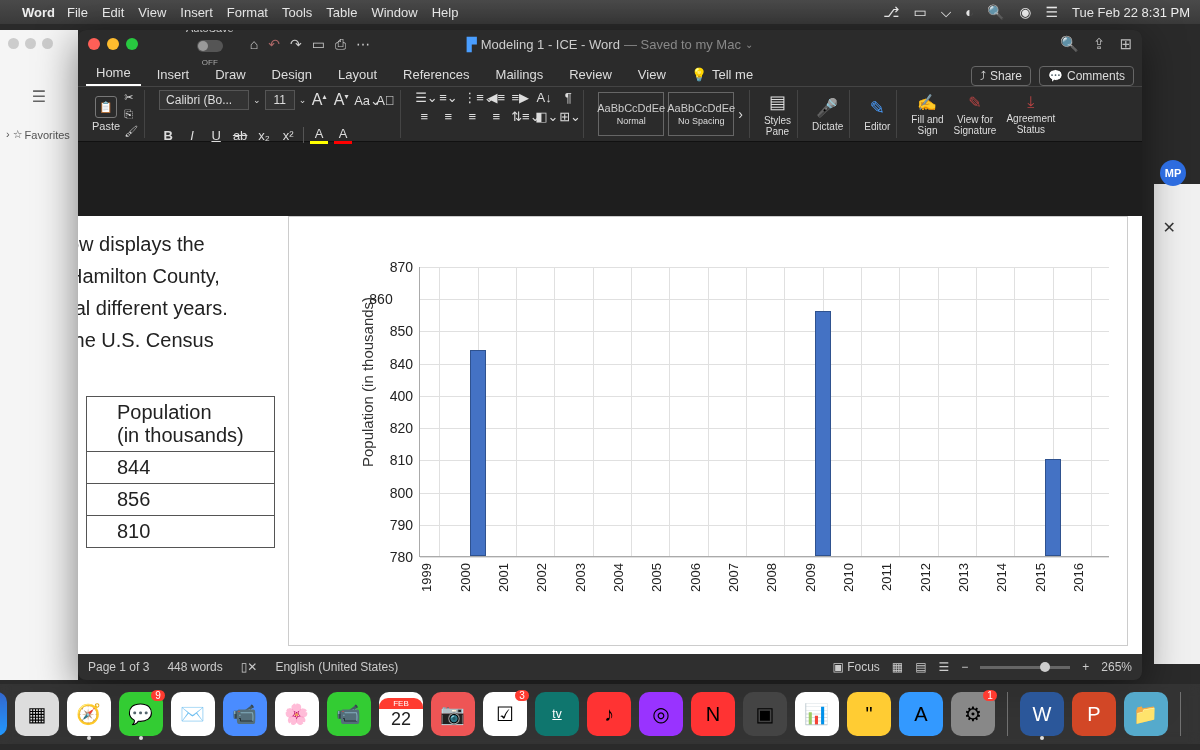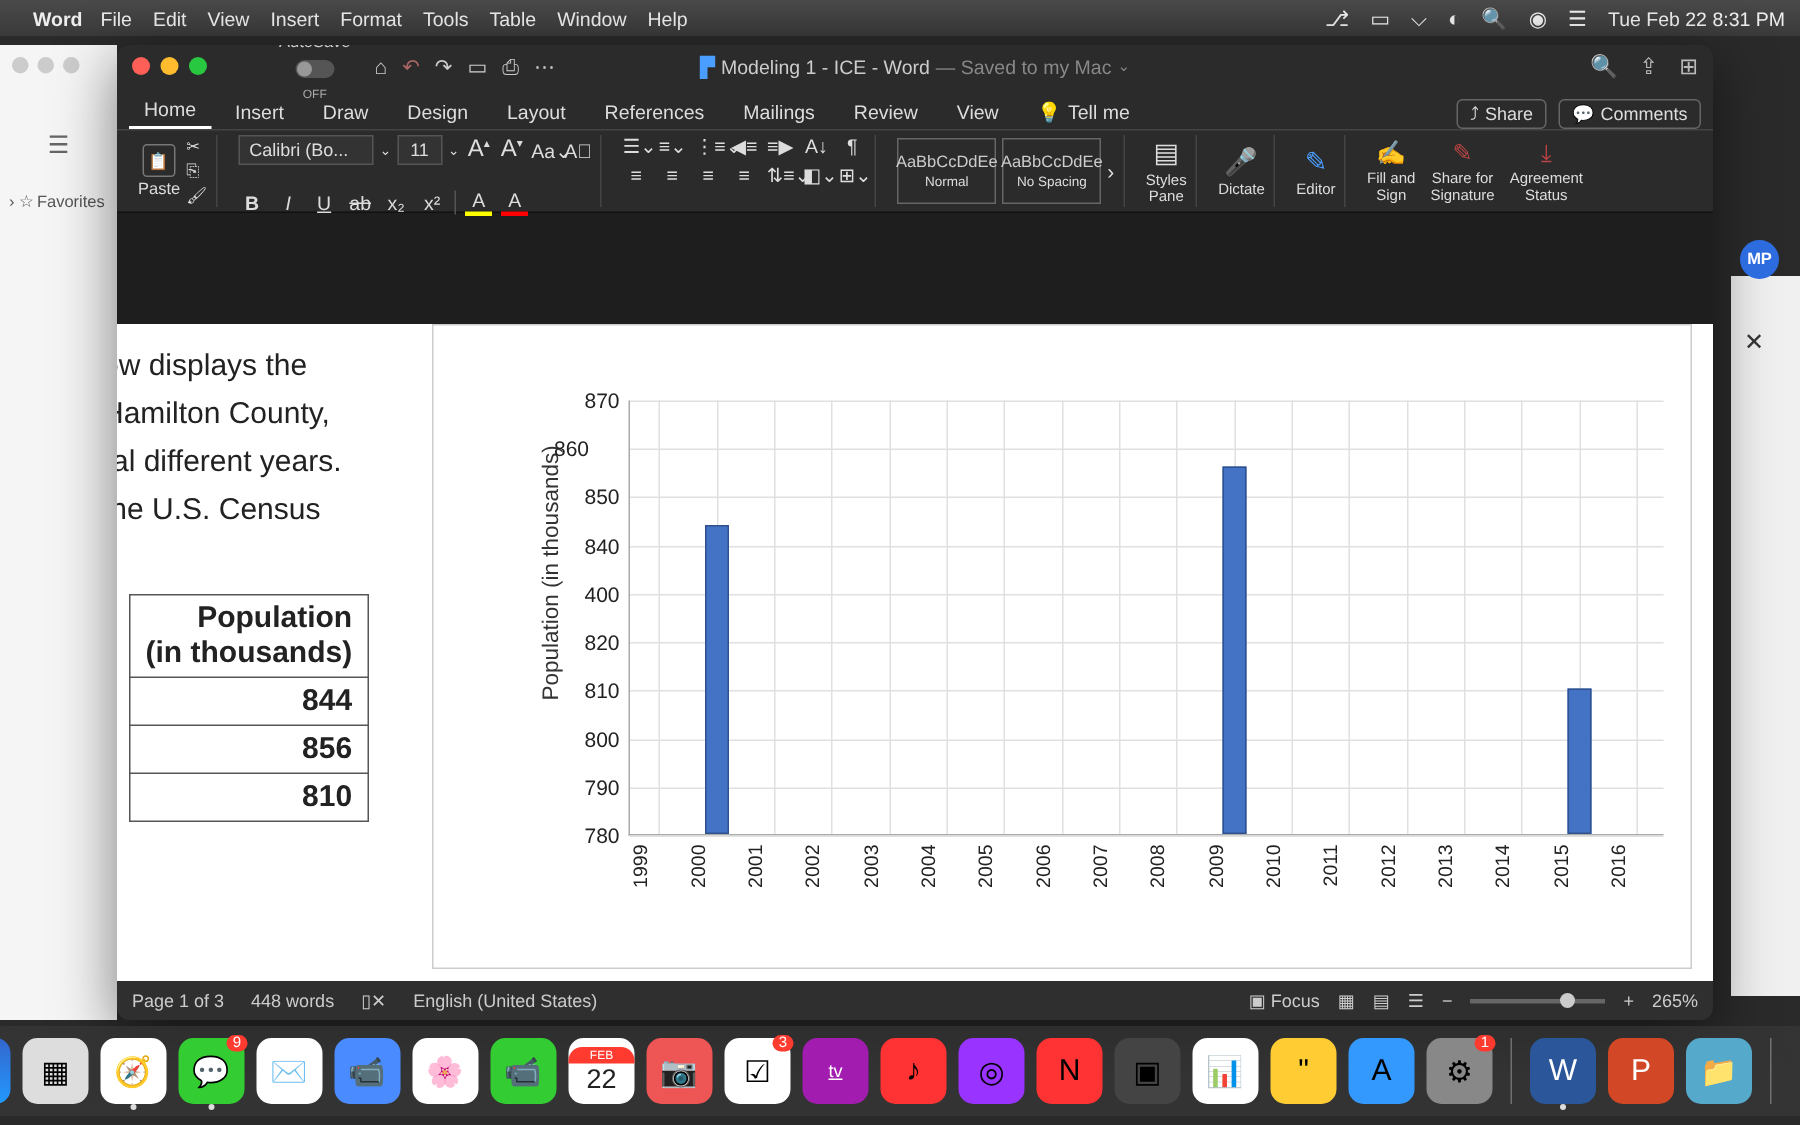--- a/index.html
+++ b/index.html
@@ -55,21 +55,21 @@
 .browser-sliver .dots { display:flex; gap:6px; padding:8px; }
 .browser-sliver .dots .d{width:11px;height:11px;border-radius:50%;background:#ccc;}
 .sidebar-ic { display:flex; justify-content:center; padding:30px 0; color:#666; font-size:16px;}
 .fav { position:absolute; left:6px; top:128px; font-size:11px; color:#555; display:flex; align-items:center; gap:2px;}
 
 
 .docarea { position:absolute; top:140px; left:0; right:0; bottom:26px; background:#1e1e1e; overflow:hidden; }
 .page { position:absolute; left:-10px; top:46px; width:1090px; height:460px; background:#fff; }
 .doc-text { position:absolute; left:0px; top:12px; width:210px; font-size:20px; color:#222; line-height:1.6; }
 .pop-table { position:absolute; left:18px; top:180px; border-collapse:collapse; font-size:20px; color:#222; }
-.pop-table td { border:1px solid #555; padding:4px 10px; text-align:right;font-weight:bold; }
+.pop-table td { border:1px solid #555; padding:4px 30px; text-align:left; }
 .chart-box { position:absolute; left:220px; top:0px; width:840px; height:430px; border:1px solid #ccc; }
 .chart-title { text-align:center; font-size:22px; color:#333; padding:14px 0 4px; }
 .chart-body { position:absolute; left:60px; top:50px; width:760px; height:330px; }
 .ylabel { position:absolute; left:10px; top:200px; transform:rotate(-90deg); transform-origin:left top; font-size:15px; color:#333; white-space:nowrap;}
 .ytick { position:absolute; right:700px; font-size:14px; color:#222; text-align:right; transform:translateY(-50%); }
 .plot { position:absolute; left:70px; top:0; width:690px; height:290px; border-left:1px solid #aaa; border-bottom:1px solid #aaa; }
 .plot .grid-h { position:absolute; left:0; right:0; height:1px; background:#e0e0e0; }
 .plot .grid-v { position:absolute; top:0; bottom:0; width:1px; background:#e0e0e0; }
 .bar { position:absolute; bottom:0; width:16px; background:#4472c4; border:1px solid #2f528f; }
 .xtick { position:absolute; bottom:-4px; font-size:13px; color:#222; transform:rotate(-90deg) translate(-100%,-50%); transform-origin:left top; }
@@ -275,21 +275,21 @@
         </div>
       </div>
     <div class="rgroup noborder" style="gap:10px;">
       <div class="rvert">
           <span style="font-size:16px;color:#b44;">✍</span>
           <span style="white-space:pre;text-align:center;">Fill and
 Sign</span>
         </div>
       <div class="rvert">
           <span style="font-size:16px;color:#b44;">✎</span>
-          <span style="white-space:pre;text-align:center;">Share for
+          <span style="white-space:pre;text-align:center;">View for
 Signature</span>
         </div>
       <div class="rvert">
           <span style="font-size:16px;color:#b44;">⤓</span>
           <span style="white-space:pre;text-align:center;">Agreement
 Status</span>
         </div>
     </div>
   </div>
 
@@ -417,21 +417,21 @@
   <div class="app" style="background:#fff;">✉️</div>
   <div class="app" style="background:#4a8cff;">📹</div>
   <div class="app" style="background:#fff;">🌸</div>
   <div class="app" style="background:#3c3;">📹</div>
   <div class="app cal-tile">
       <div class="mo">FEB</div>
       <div class="dy">22</div>
     </div>
   <div class="app" style="background:#e55;">📷</div>
   <div class="app" style="background:#fff;">☑<div class="badge">3</div></div>
-  <div class="app" style="background:#a21caf;color:#fff;font-size:12px;text-decoration:underline;">tv</div>
+  <div class="app" style="background:#0f766e;color:#fff;font-size:12px;text-decoration:underline;">tv</div>
   <div class="app" style="background:#f33;">♪</div>
   <div class="app" style="background:#93f;">◎</div>
   <div class="app" style="background:#f33;">N</div>
   <div class="app" style="background:#444;">▣</div>
   <div class="app" style="background:#fff;">📊</div>
   <div class="app" style="background:#fc3;">"</div>
   <div class="app" style="background:#39f;">A</div>
   <div class="app" style="background:#888;">⚙<div class="badge">1</div></div>
   <div class="sep"></div>
   <div class="app" style="background:#2b579a;color:#fff;">W<div class="dot"></div></div>

